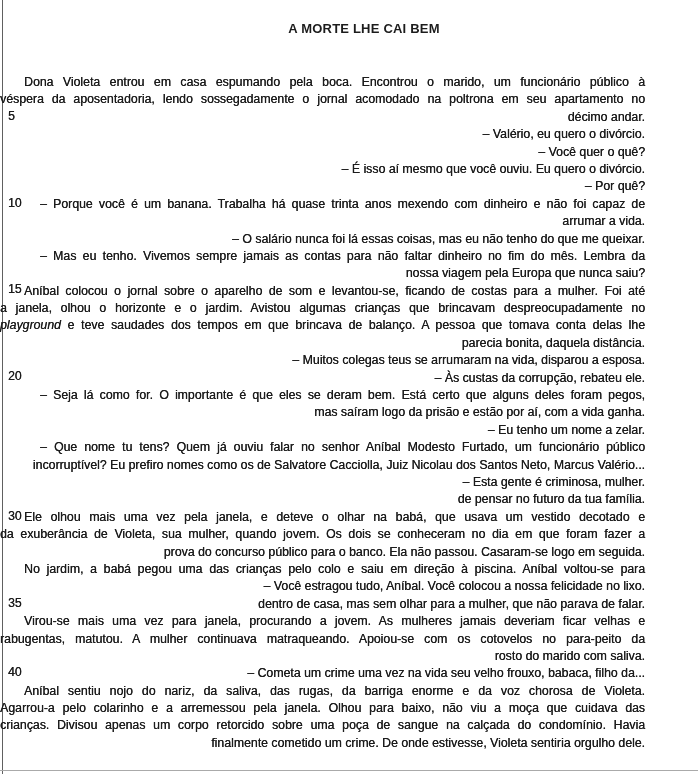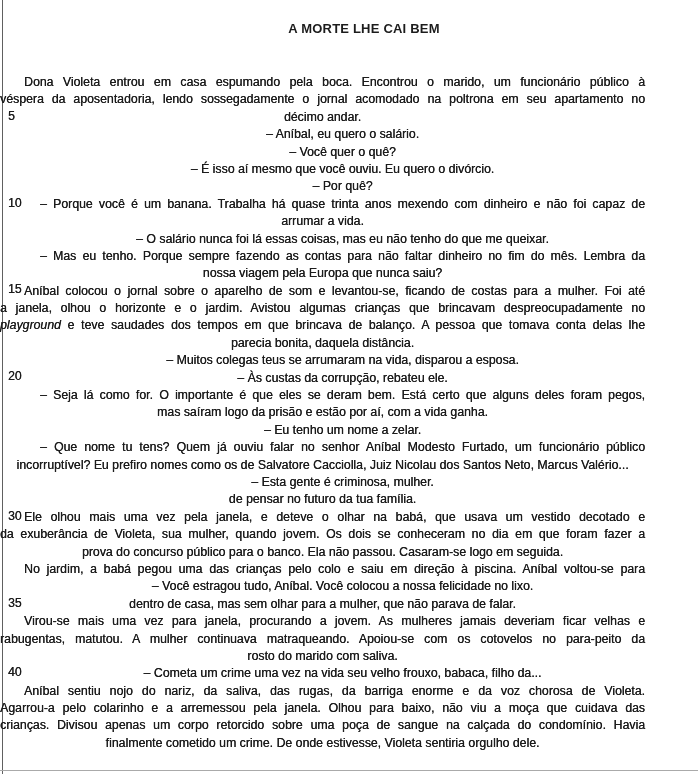--- a/index.html
+++ b/index.html
@@ -73,21 +73,21 @@
   }
   .ind-p { text-indent: 24px; }
   .ind-d { text-indent: 40px; }
   .ind-c { text-indent: 0; }
   .jus {
     text-align: justify;
     text-align-last: justify;
     white-space: normal;
   }
   .njus {
-    text-align: center;
+    text-align: right;
     white-space: nowrap;
   }
   .ltext i { font-style: italic; }
 </style>
 </head>
 <body>
 
 <div class="page">
   <div class="left-rule"></div>
   <h1 class="title">A MORTE LHE CAI BEM</h1>
@@ -99,21 +99,21 @@
       <div class="line">
         <span class="lnum"></span>
         <span class="ltext ind-c jus"><span>véspera da aposentadoria, lendo sossegadamente o jornal acomodado na poltrona em seu apartamento no</span></span>
       </div>
       <div class="line">
         <span class="lnum"></span>
         <span class="ltext ind-c njus"><span>décimo andar.</span></span>
       </div>
       <div class="line">
         <span class="lnum"></span>
-        <span class="ltext ind-d njus"><span>– Aníbal, eu quero o salário.</span></span>
+        <span class="ltext ind-d njus"><span>– Valério, eu quero o divórcio.</span></span>
       </div>
       <div class="line">
         <span class="lnum">5</span>
         <span class="ltext ind-d njus"><span>– Você quer o quê?</span></span>
       </div>
       <div class="line">
         <span class="lnum"></span>
         <span class="ltext ind-d njus"><span>– É isso aí mesmo que você ouviu. Eu quero o divórcio.</span></span>
       </div>
       <div class="line">
@@ -127,21 +127,21 @@
       <div class="line">
         <span class="lnum"></span>
         <span class="ltext ind-c njus"><span>arrumar a vida.</span></span>
       </div>
       <div class="line">
         <span class="lnum">10</span>
         <span class="ltext ind-d njus"><span>– O salário nunca foi lá essas coisas, mas eu não tenho do que me queixar.</span></span>
       </div>
       <div class="line">
         <span class="lnum"></span>
-        <span class="ltext ind-d jus"><span>– Mas eu tenho. Porque sempre fazendo as contas para não faltar dinheiro no fim do mês. Lembra da</span></span>
+        <span class="ltext ind-d jus"><span>– Mas eu tenho. Vivemos sempre jamais as contas para não faltar dinheiro no fim do mês. Lembra da</span></span>
       </div>
       <div class="line">
         <span class="lnum"></span>
         <span class="ltext ind-c njus"><span>nossa viagem pela Europa que nunca saiu?</span></span>
       </div>
       <div class="line">
         <span class="lnum"></span>
         <span class="ltext ind-p jus"><span>Aníbal colocou o jornal sobre o aparelho de som e levantou-se, ficando de costas para a mulher. Foi até</span></span>
       </div>
       <div class="line">

